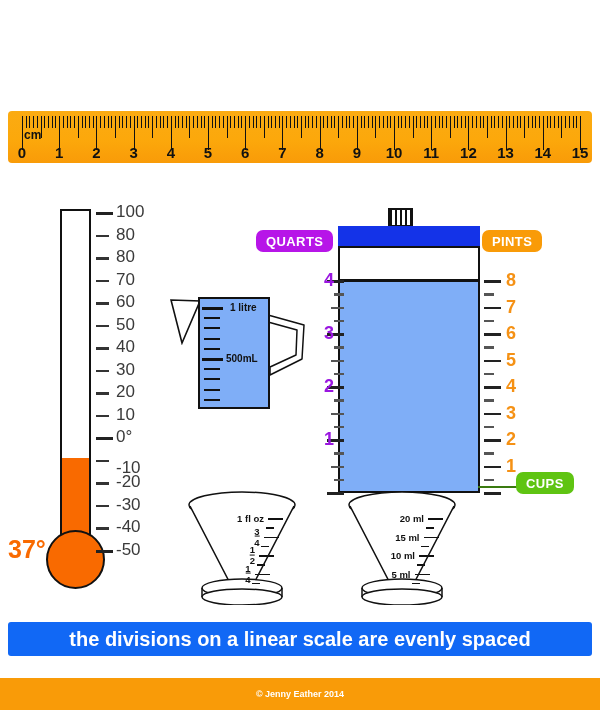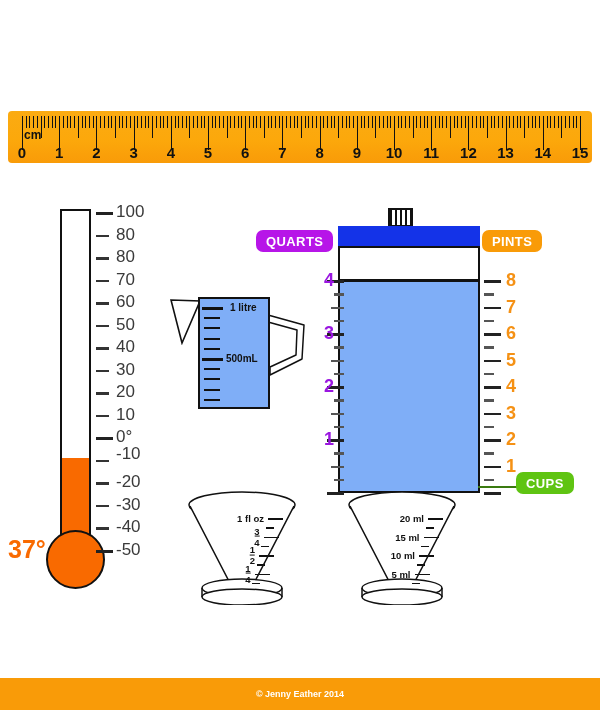--- a/index.html
+++ b/index.html
@@ -374,21 +374,21 @@
         <div class="t-num" style="top: 152.2px;">40</div>
         <div class="t-tick" style="top: 174.73px;"></div>
         <div class="t-num" style="top: 174.73px;">30</div>
         <div class="t-tick" style="top: 197.27px;"></div>
         <div class="t-num" style="top: 197.27px;">20</div>
         <div class="t-tick" style="top: 219.8px;"></div>
         <div class="t-num" style="top: 219.8px;">10</div>
         <div class="t-tick major" style="top: 242.33px;"></div>
         <div class="t-num" style="top: 242.33px;">0°</div>
         <div class="t-tick" style="top: 264.87px;"></div>
-        <div class="t-num" style="top: 259px;">-10</div>
+        <div class="t-num" style="top: 273px;">-10</div>
         <div class="t-tick" style="top: 287.4px;"></div>
         <div class="t-num" style="top: 287.4px;">-20</div>
         <div class="t-tick" style="top: 309.93px;"></div>
         <div class="t-num" style="top: 309.93px;">-30</div>
         <div class="t-tick" style="top: 332.47px;"></div>
         <div class="t-num" style="top: 332.47px;">-40</div>
         <div class="t-tick major" style="top: 355px;"></div>
         <div class="t-num" style="top: 355px;">-50</div>
       </div>
     <div class="t-reading">37°</div>
@@ -537,16 +537,19 @@
         <div class="c-tick" style="top: 58.75px; left: 81.25px; width: 8px;"></div>
         <div class="c-tick" style="top: 68px; left: 79px; width: 15px;"></div>
         <div class="c-lbl" style="left: 75px; top: 68px;">10 ml</div>
         <div class="c-tick" style="top: 77.25px; left: 76.75px; width: 8px;"></div>
         <div class="c-tick" style="top: 86.5px; left: 74.5px; width: 15px;"></div>
         <div class="c-lbl" style="left: 70.5px; top: 86.5px;">5 ml</div>
         <div class="c-tick" style="top: 95.75px; left: 72.25px; width: 8px;"></div>
       </div>
   </div>
 
+  <div class="bottom-bar">
+    <span class="txt">the divisions on a linear scale are evenly spaced</span>
+  </div>
   <div class="footer">
     <span class="txt">© Jenny Eather 2014</span>
   </div>
 </div>
 
 </body></html>

